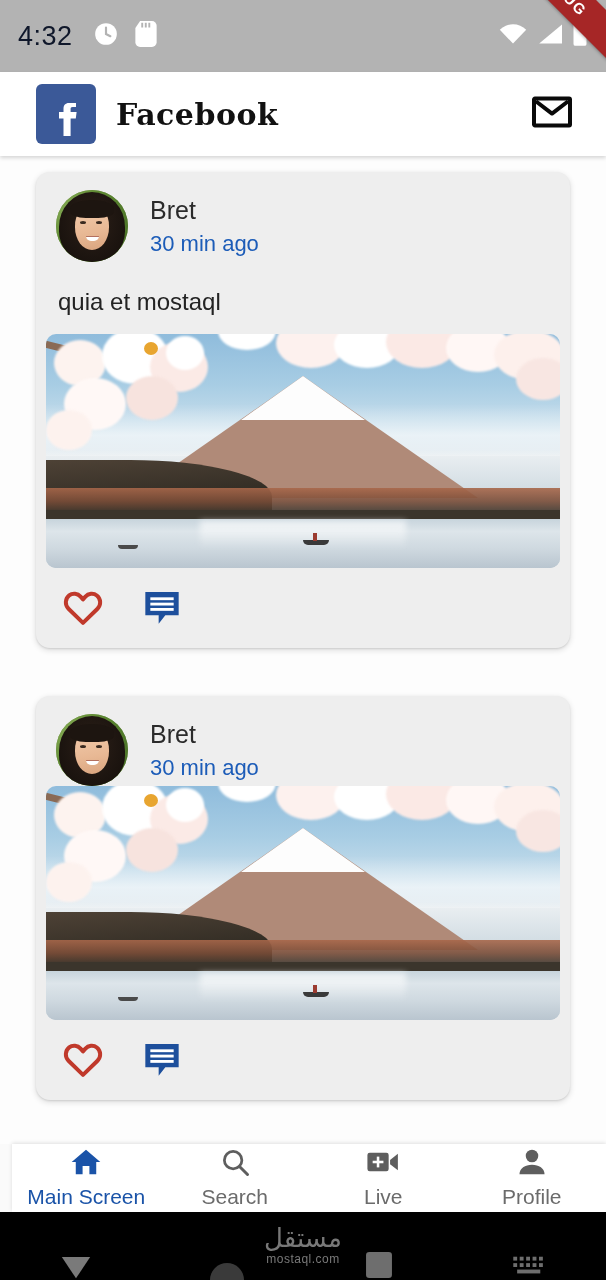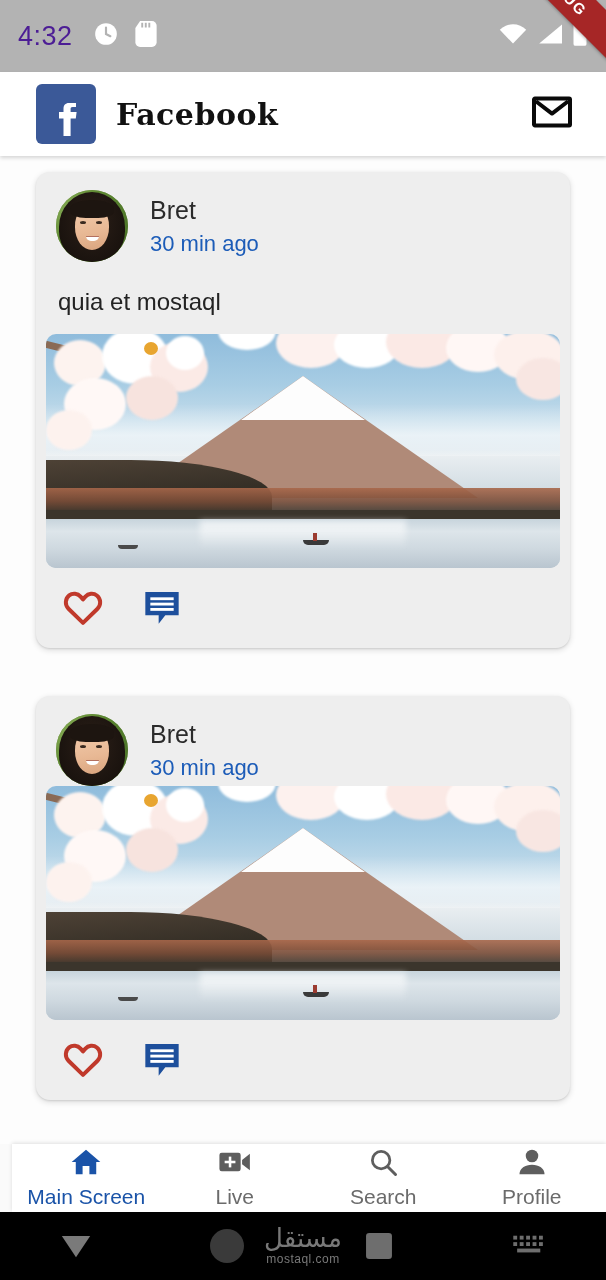--- a/index.html
+++ b/index.html
@@ -9,21 +9,21 @@
     font-family:"Liberation Sans", sans-serif;
     overflow:hidden;
   }
   .phone { position:relative; width:606px; height:1280px; background:#fafafa; overflow:hidden; }
 
   
   .statusbar {
     position:relative; height:72px; background:#b3b3b3;
     display:flex; align-items:center; padding:0 18px; overflow:hidden;
   }
-  .sb-time { color:#4c1d95; font-size:27px; letter-spacing:.5px; font-weight:400; }
+  .sb-time { color:#0f172a; font-size:27px; letter-spacing:.5px; font-weight:400; }
   .sb-left-icons { display:flex; align-items:center; gap:16px; margin-left:20px; }
   .sb-right { margin-left:auto; display:flex; align-items:center; gap:8px; }
   .sb-icon { display:block; }
 
   
   .debug-ribbon {
     position:absolute; top:-26px; right:-72px;
     width:230px; height:34px; background:#a62626;
     transform:rotate(45deg);
     display:flex; align-items:center; justify-content:center;
@@ -129,21 +129,21 @@
     box-shadow:0 -1px 4px rgba(0,0,0,.12); z-index:25;
   }
   .navitem { flex:1; display:flex; flex-direction:column; align-items:center; justify-content:center;
     gap:4px; cursor:pointer; }
   .navlabel { font-size:21px; color:#6b6b6b; }
   .navitem.active .navlabel { color:#1a53a8; }
 
   
   .sysnav {
     position:absolute; left:0; right:0; bottom:0; height:68px; background:#000;
-    display:flex; align-items:center; z-index:30;
+    display:flex; align-items:flex-end; z-index:30;
   }
   .sys-btn { flex:1; display:flex; align-items:center; justify-content:center; cursor:pointer; }
   .homecircle { position:absolute; left:50%; top:50%; transform:translate(-50%,-50%);
     width:34px; height:34px; border-radius:50%; background:#3a3a3a; }
   .watermark {
     position:absolute; left:50%; top:50%; transform:translate(-50%,-50%);
     text-align:center; color:#8e8e8e; opacity:.85; pointer-events:none; z-index:2;
   }
   .wm-ar { font-size:26px; line-height:1; font-family:"DejaVu Sans", sans-serif; letter-spacing:1px; }
   .wm-en { font-size:12px; line-height:1.4; letter-spacing:.5px; }
@@ -340,37 +340,37 @@
     <div class="navitem active">
       <span>
         <svg width="34" height="30" viewBox="0 0 24 22">
             <path d="M12 2 1.5 11h3V20h5v-6h5v6h5v-9h3z" fill="#1a53a8"></path>
           </svg>
       </span>
       <span class="navlabel">Main Screen</span>
     </div>
     <div class="navitem">
       <span>
+        <svg width="34" height="30" viewBox="0 0 24 24">
+            <circle cx="10.5" cy="10.5" r="7" fill="none" stroke="#5e5e5e" stroke-width="2.2"></circle>
+            <path d="M15.6 15.6 22 22" stroke="#5e5e5e" stroke-width="2.4" stroke-linecap="round"></path>
+          </svg>
+      </span>
+      <span class="navlabel">Search</span>
+    </div>
+    <div class="navitem">
+      <span>
         <svg width="34" height="30" viewBox="0 0 24 20">
           <rect x="1" y="3.5" width="15" height="13" rx="1.6" fill="#5e5e5e"></rect>
           <path d="M17 8.5 22.5 4.2v11.6L17 11.5z" fill="#5e5e5e"></path>
           <rect x="7.6" y="6.2" width="1.8" height="7.6" fill="#fff"></rect>
           <rect x="4.7" y="9.1" width="7.6" height="1.8" fill="#fff"></rect>
         </svg>
       </span>
       <span class="navlabel">Live</span>
-    </div>
-    <div class="navitem">
-      <span>
-        <svg width="34" height="30" viewBox="0 0 24 24">
-            <circle cx="10.5" cy="10.5" r="7" fill="none" stroke="#5e5e5e" stroke-width="2.2"></circle>
-            <path d="M15.6 15.6 22 22" stroke="#5e5e5e" stroke-width="2.4" stroke-linecap="round"></path>
-          </svg>
-      </span>
-      <span class="navlabel">Search</span>
     </div>
     <div class="navitem">
       <span>
         <svg width="34" height="30" viewBox="0 0 24 22">
             <circle cx="12" cy="6.6" r="4.6" fill="#5e5e5e"></circle>
             <path d="M2.8 20c0-4.4 4.1-7 9.2-7s9.2 2.6 9.2 7z" fill="#5e5e5e"></path>
           </svg>
       </span>
       <span class="navlabel">Profile</span>
     </div>

